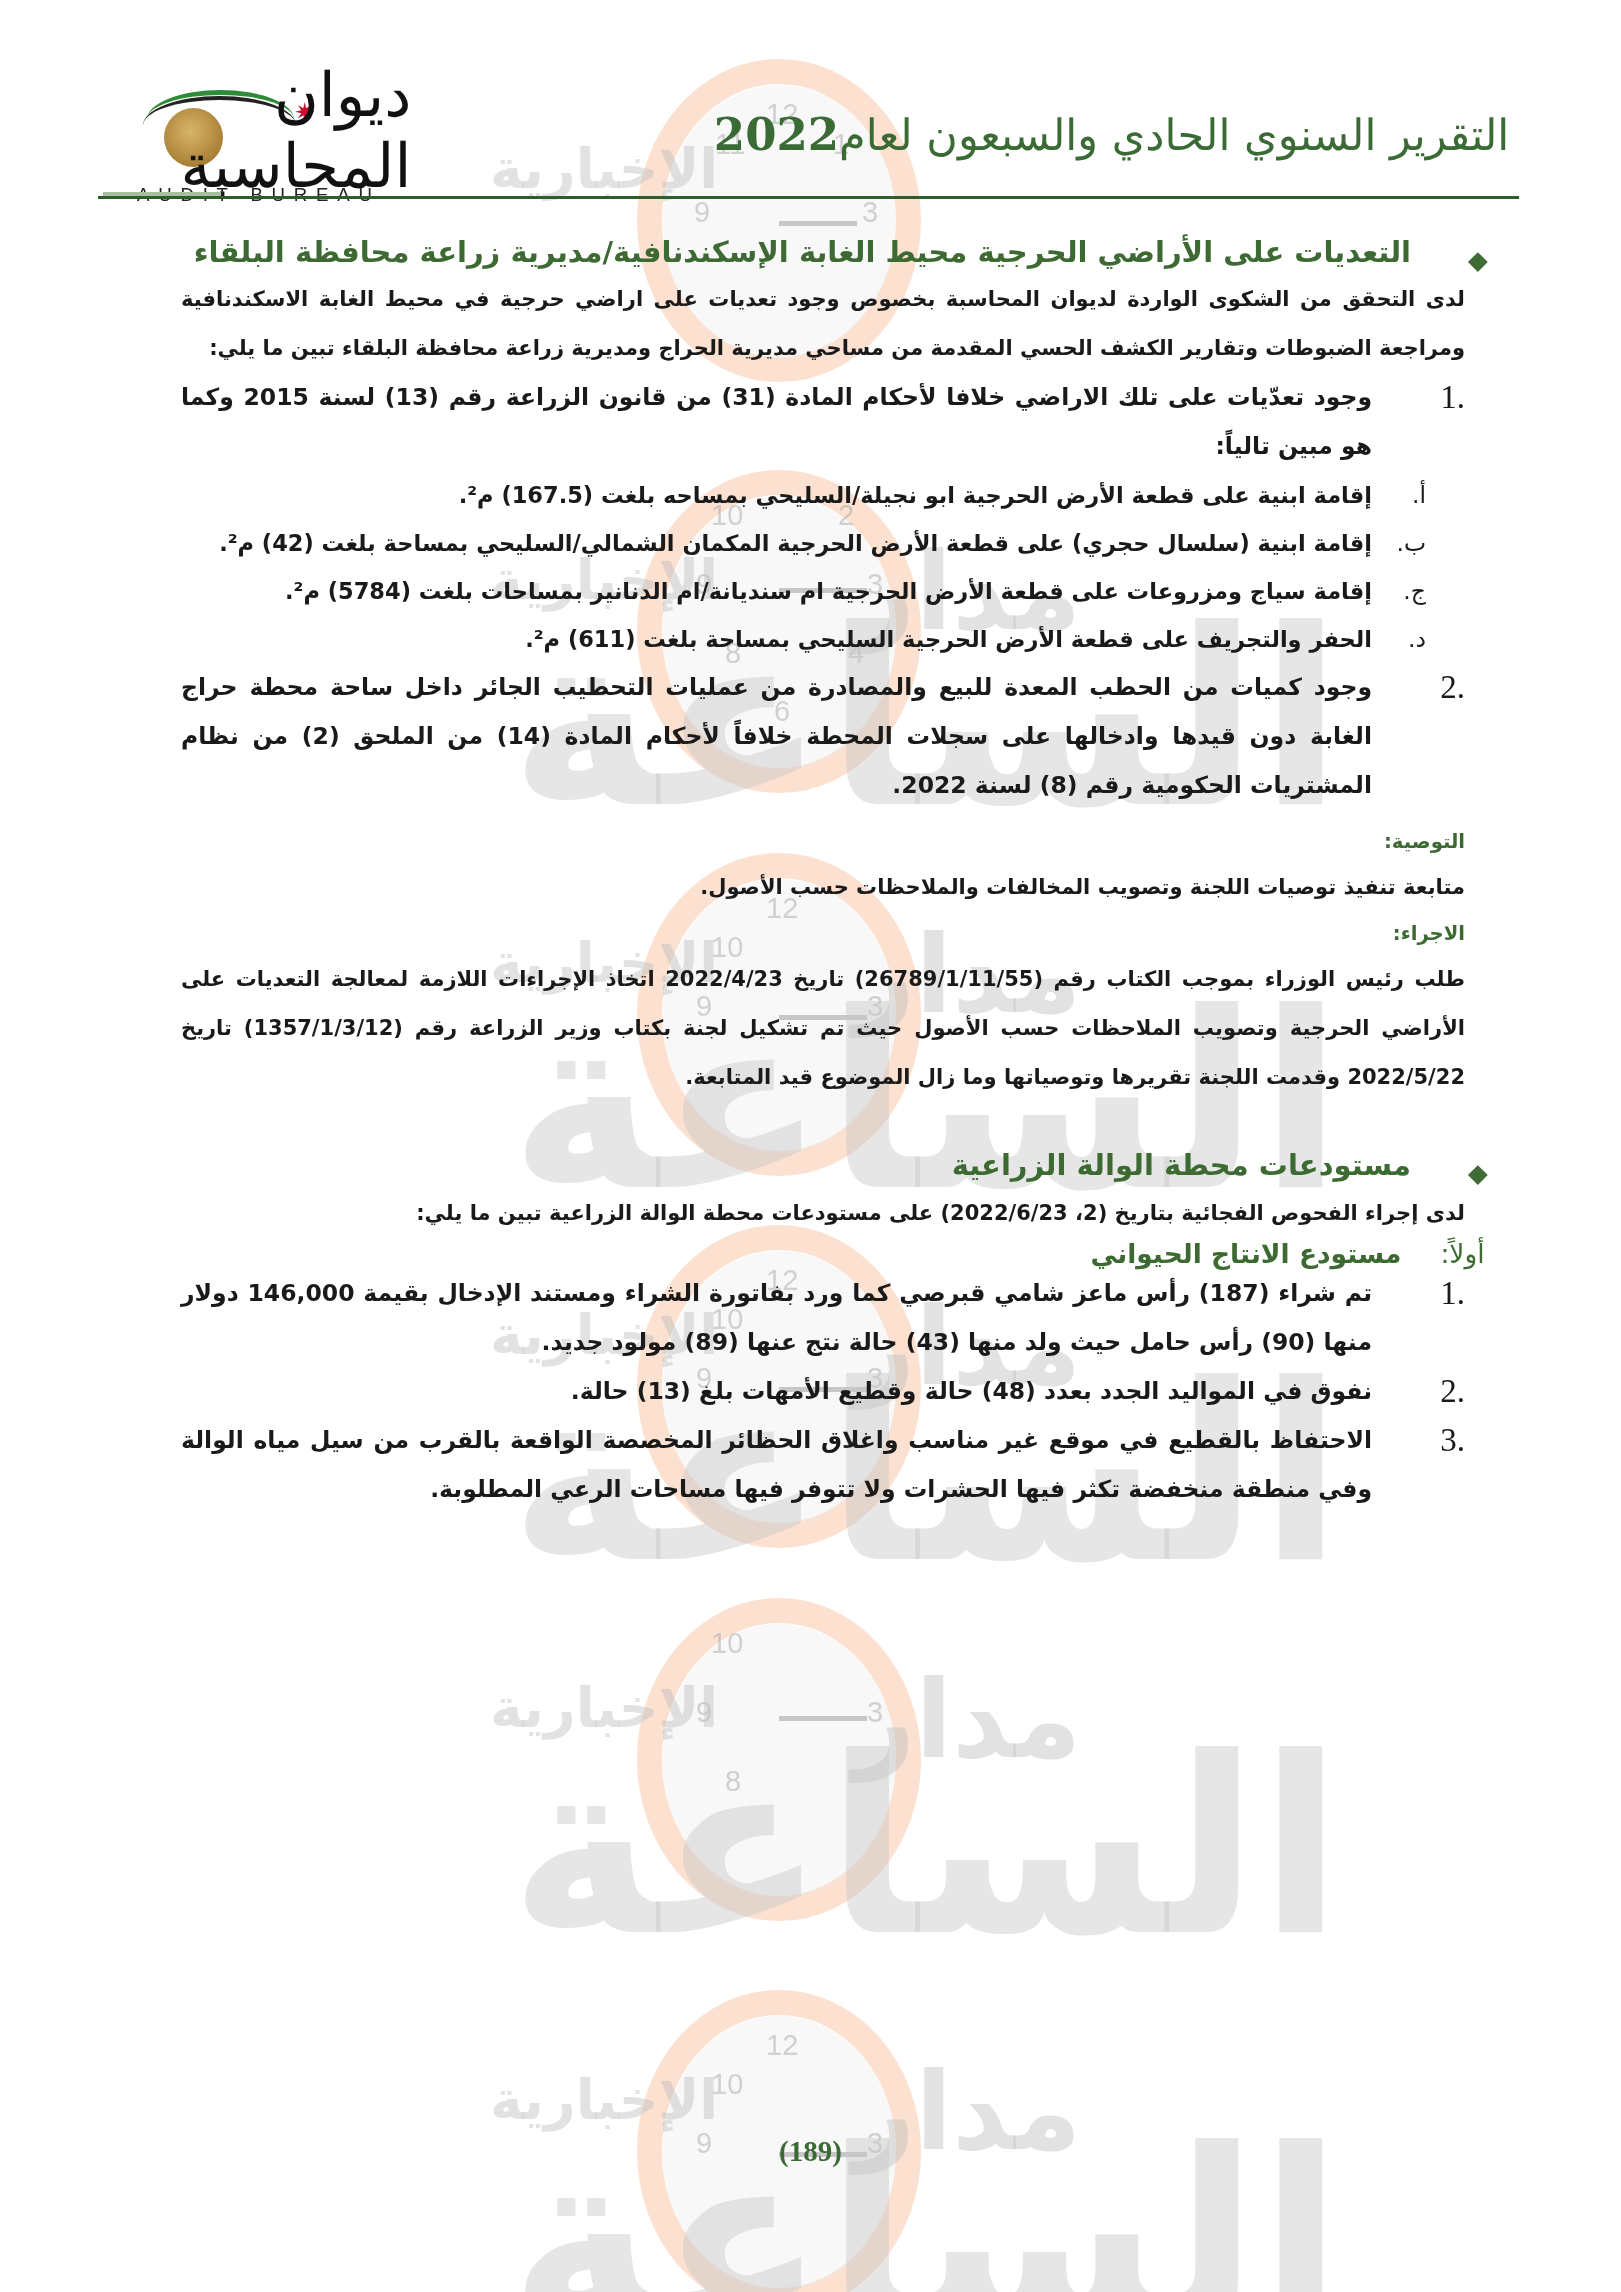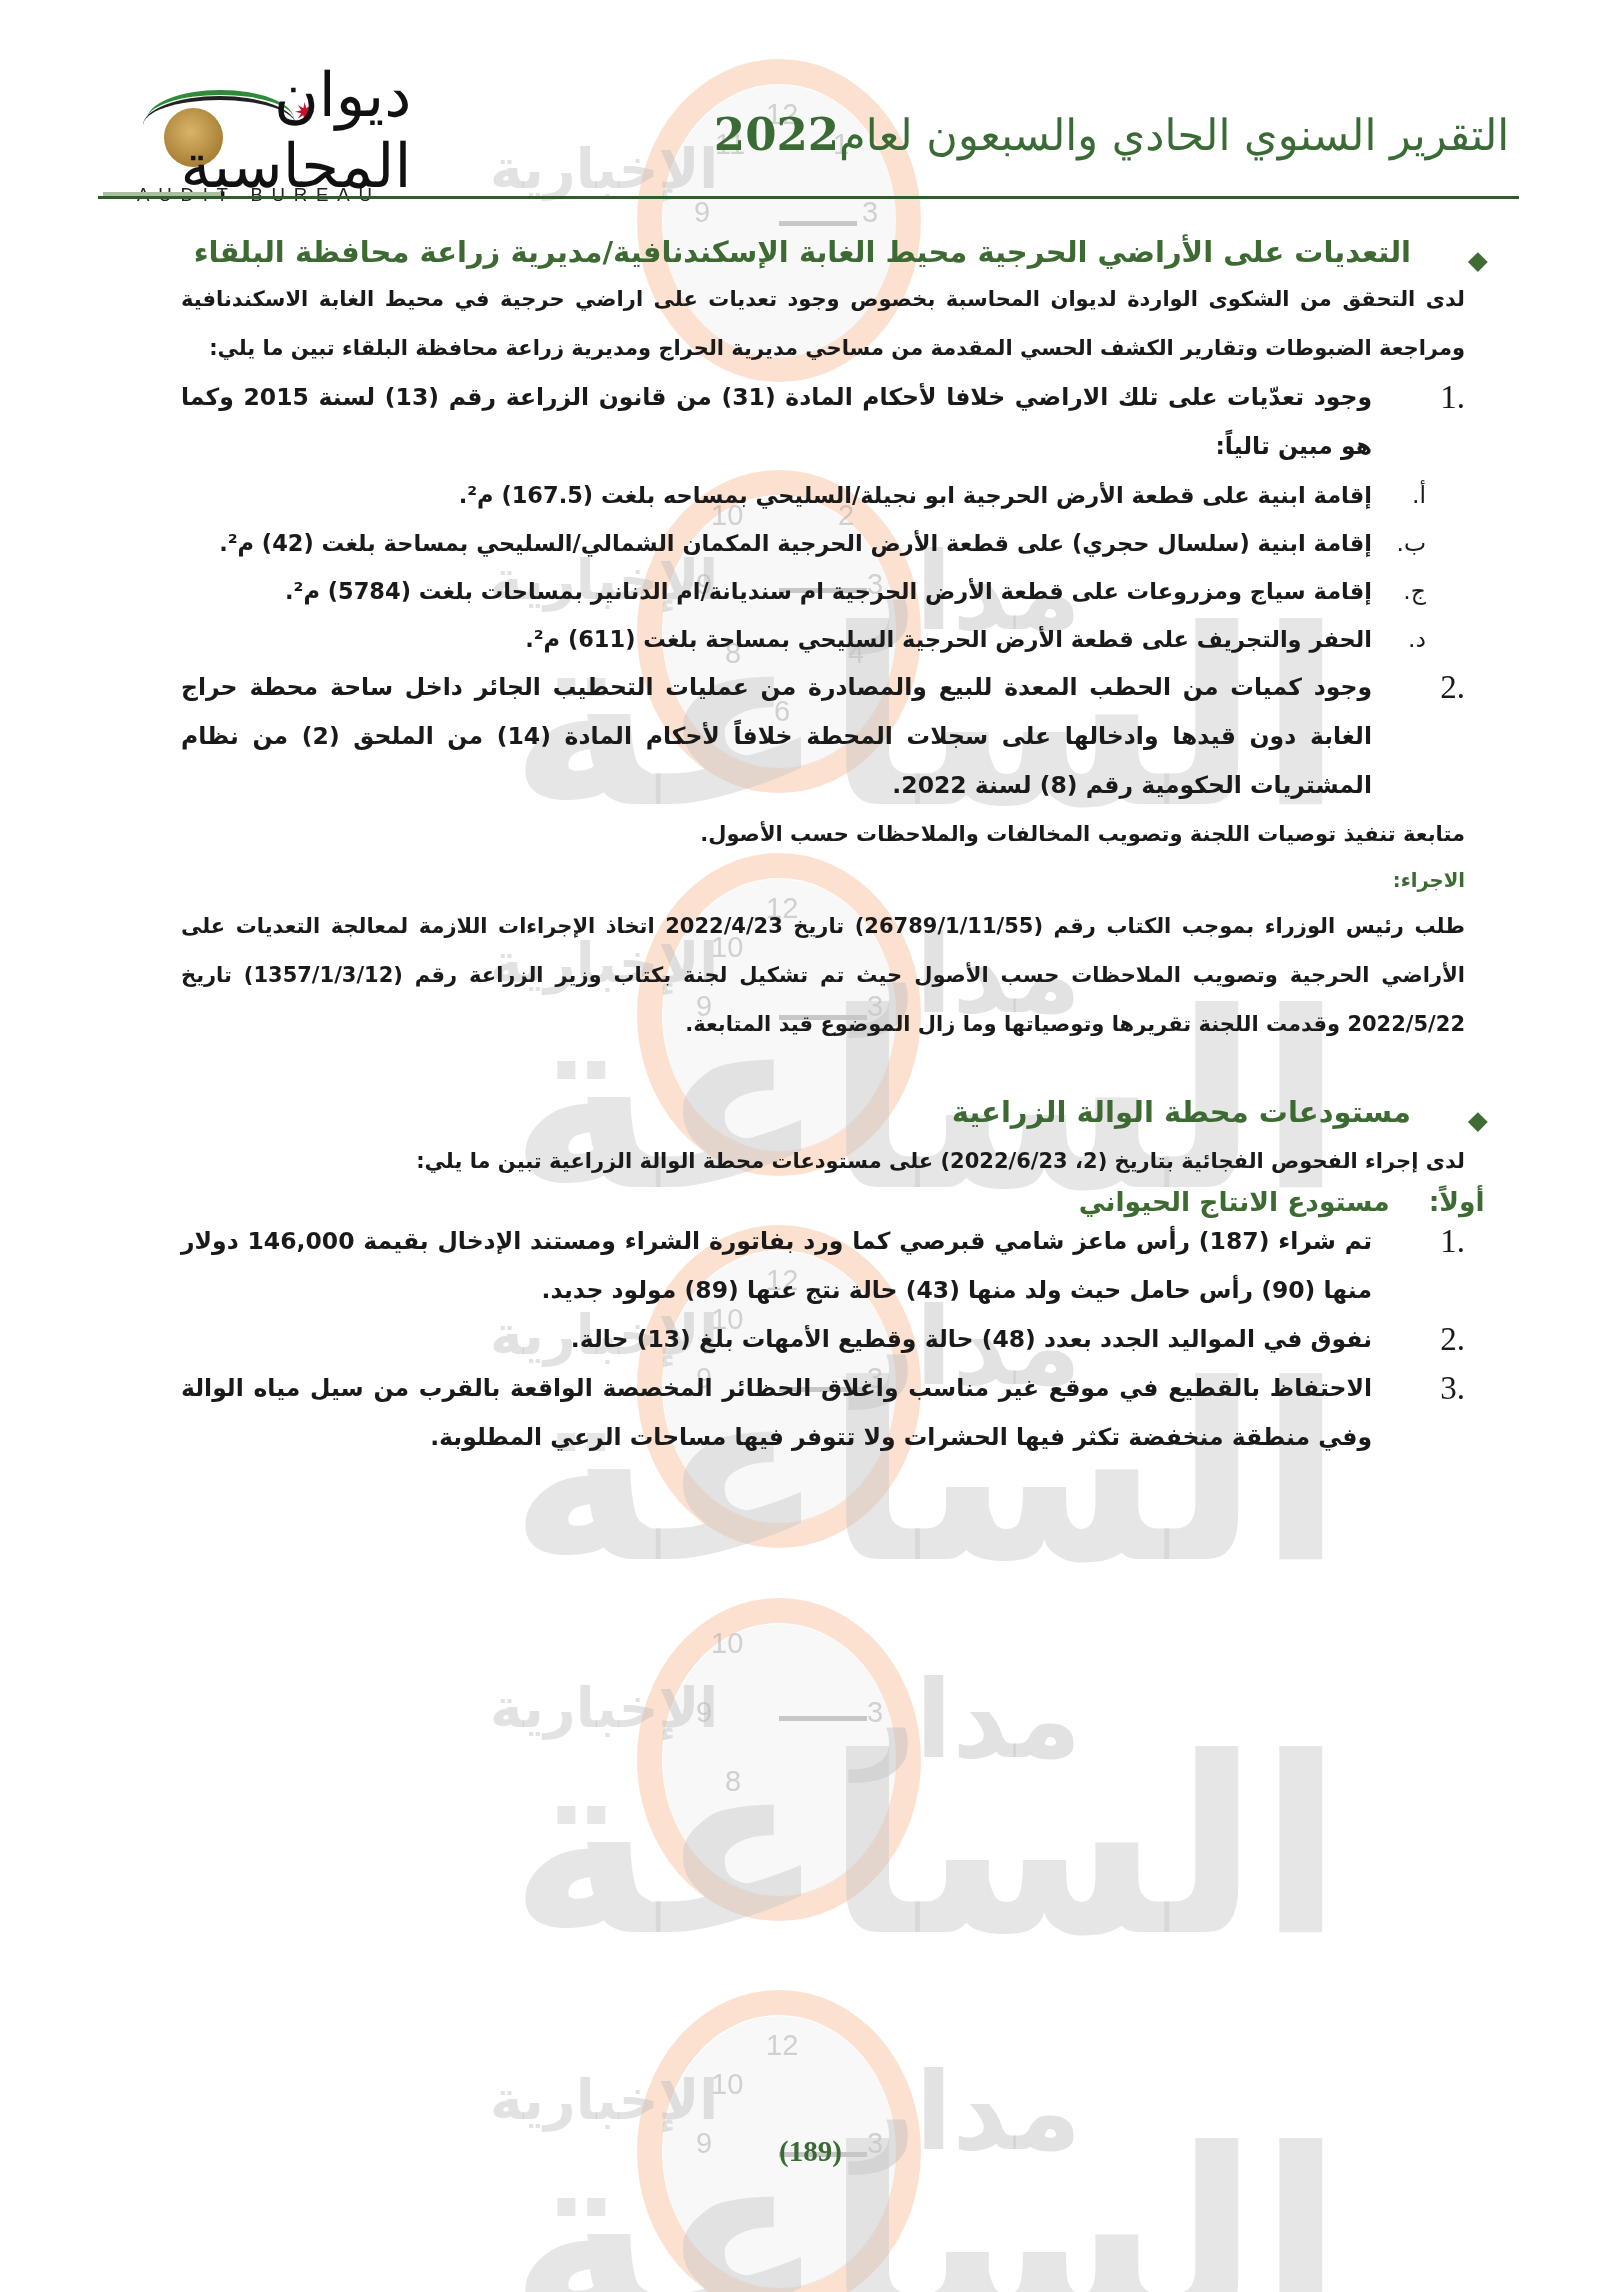--- a/index.html
+++ b/index.html
@@ -53,21 +53,21 @@
     .num-item { position: relative; padding-right: 93px; font-weight: bold; font-size: 23.5px; line-height: 49px;
                 text-align: justify; }
     .num-item .marker { position: absolute; right: 0; top: 0; font-family: "Liberation Serif", serif; font-weight: normal;
                         font-size: 33px; direction: ltr; }
     .alpha-item { position: relative; padding-right: 93px; font-weight: bold; font-size: 22.5px; line-height: 48px;
                   text-align: justify; }
     .alpha-item .marker { position: absolute; right: 39px; top: 0; font-weight: normal; font-size: 23.5px; }
     .source { margin-top: 5.9px; font-weight: bold; font-size: 19.6px; color: #3d6a32; line-height: 39px; }
     .label { font-weight: bold; font-size: 19.6px; color: #3d6a32; line-height: 43px; }
     .sub-head { display: flex; align-items: baseline; gap: 39px; margin-right: -19.6px; }
-    .sub-head .ord { font-weight: bold; font-size: 26.5px; color: #3d6a32; }
+    .sub-head .ord { font-weight: normal; font-size: 26.5px; color: #3d6a32; }
     .sub-head .title { font-weight: bold; font-size: 26.5px; color: #3d6a32; }
 
     .page-number { position: absolute; left: 0; width: 1621px; top: 2135px; text-align: center; z-index: 2;
                    font-family: "Liberation Serif", serif; font-weight: bold; font-size: 29px; color: #3a6b35; }
   </style>
 </head>
 <body>
 
 <div class="wm-layer">
   <div class="wm" style="top:59px">
@@ -203,20 +203,21 @@
   </div>
 
   <ol class="num-list">
     <li class="num-item">
       <span class="marker">2.</span>
       <span>وجود كميات من الحطب المعدة للبيع والمصادرة من عمليات التحطيب الجائر داخل ساحة محطة حراج الغابة دون قيدها وادخالها على سجلات المحطة خلافاً لأحكام المادة (14) من الملحق (2) من نظام المشتريات الحكومية رقم (8) لسنة 2022.</span>
     </li>
   </ol>
 
 
+  <p class="label" style="margin-top:9.8px">التوصية:</p>
   <p class="para">متابعة تنفيذ توصيات اللجنة وتصويب المخالفات والملاحظات حسب الأصول.</p>
 
   <p class="label">الاجراء:</p>
   <p class="para">طلب رئيس الوزراء بموجب الكتاب رقم (26789/1/11/55) تاريخ 2022/4/23 اتخاذ الإجراءات اللازمة لمعالجة التعديات على الأراضي الحرجية وتصويب الملاحظات حسب الأصول حيث تم تشكيل لجنة بكتاب وزير الزراعة رقم (1357/1/3/12) تاريخ 2022/5/22 وقدمت اللجنة تقريرها وتوصياتها وما زال الموضوع قيد المتابعة.</p>
 
   <div class="sec-head" style="margin-top:29px">
     <span class="diamond"></span>
     <h2 class="sec-title">مستودعات محطة الوالة الزراعية</h2>
   </div>
 

